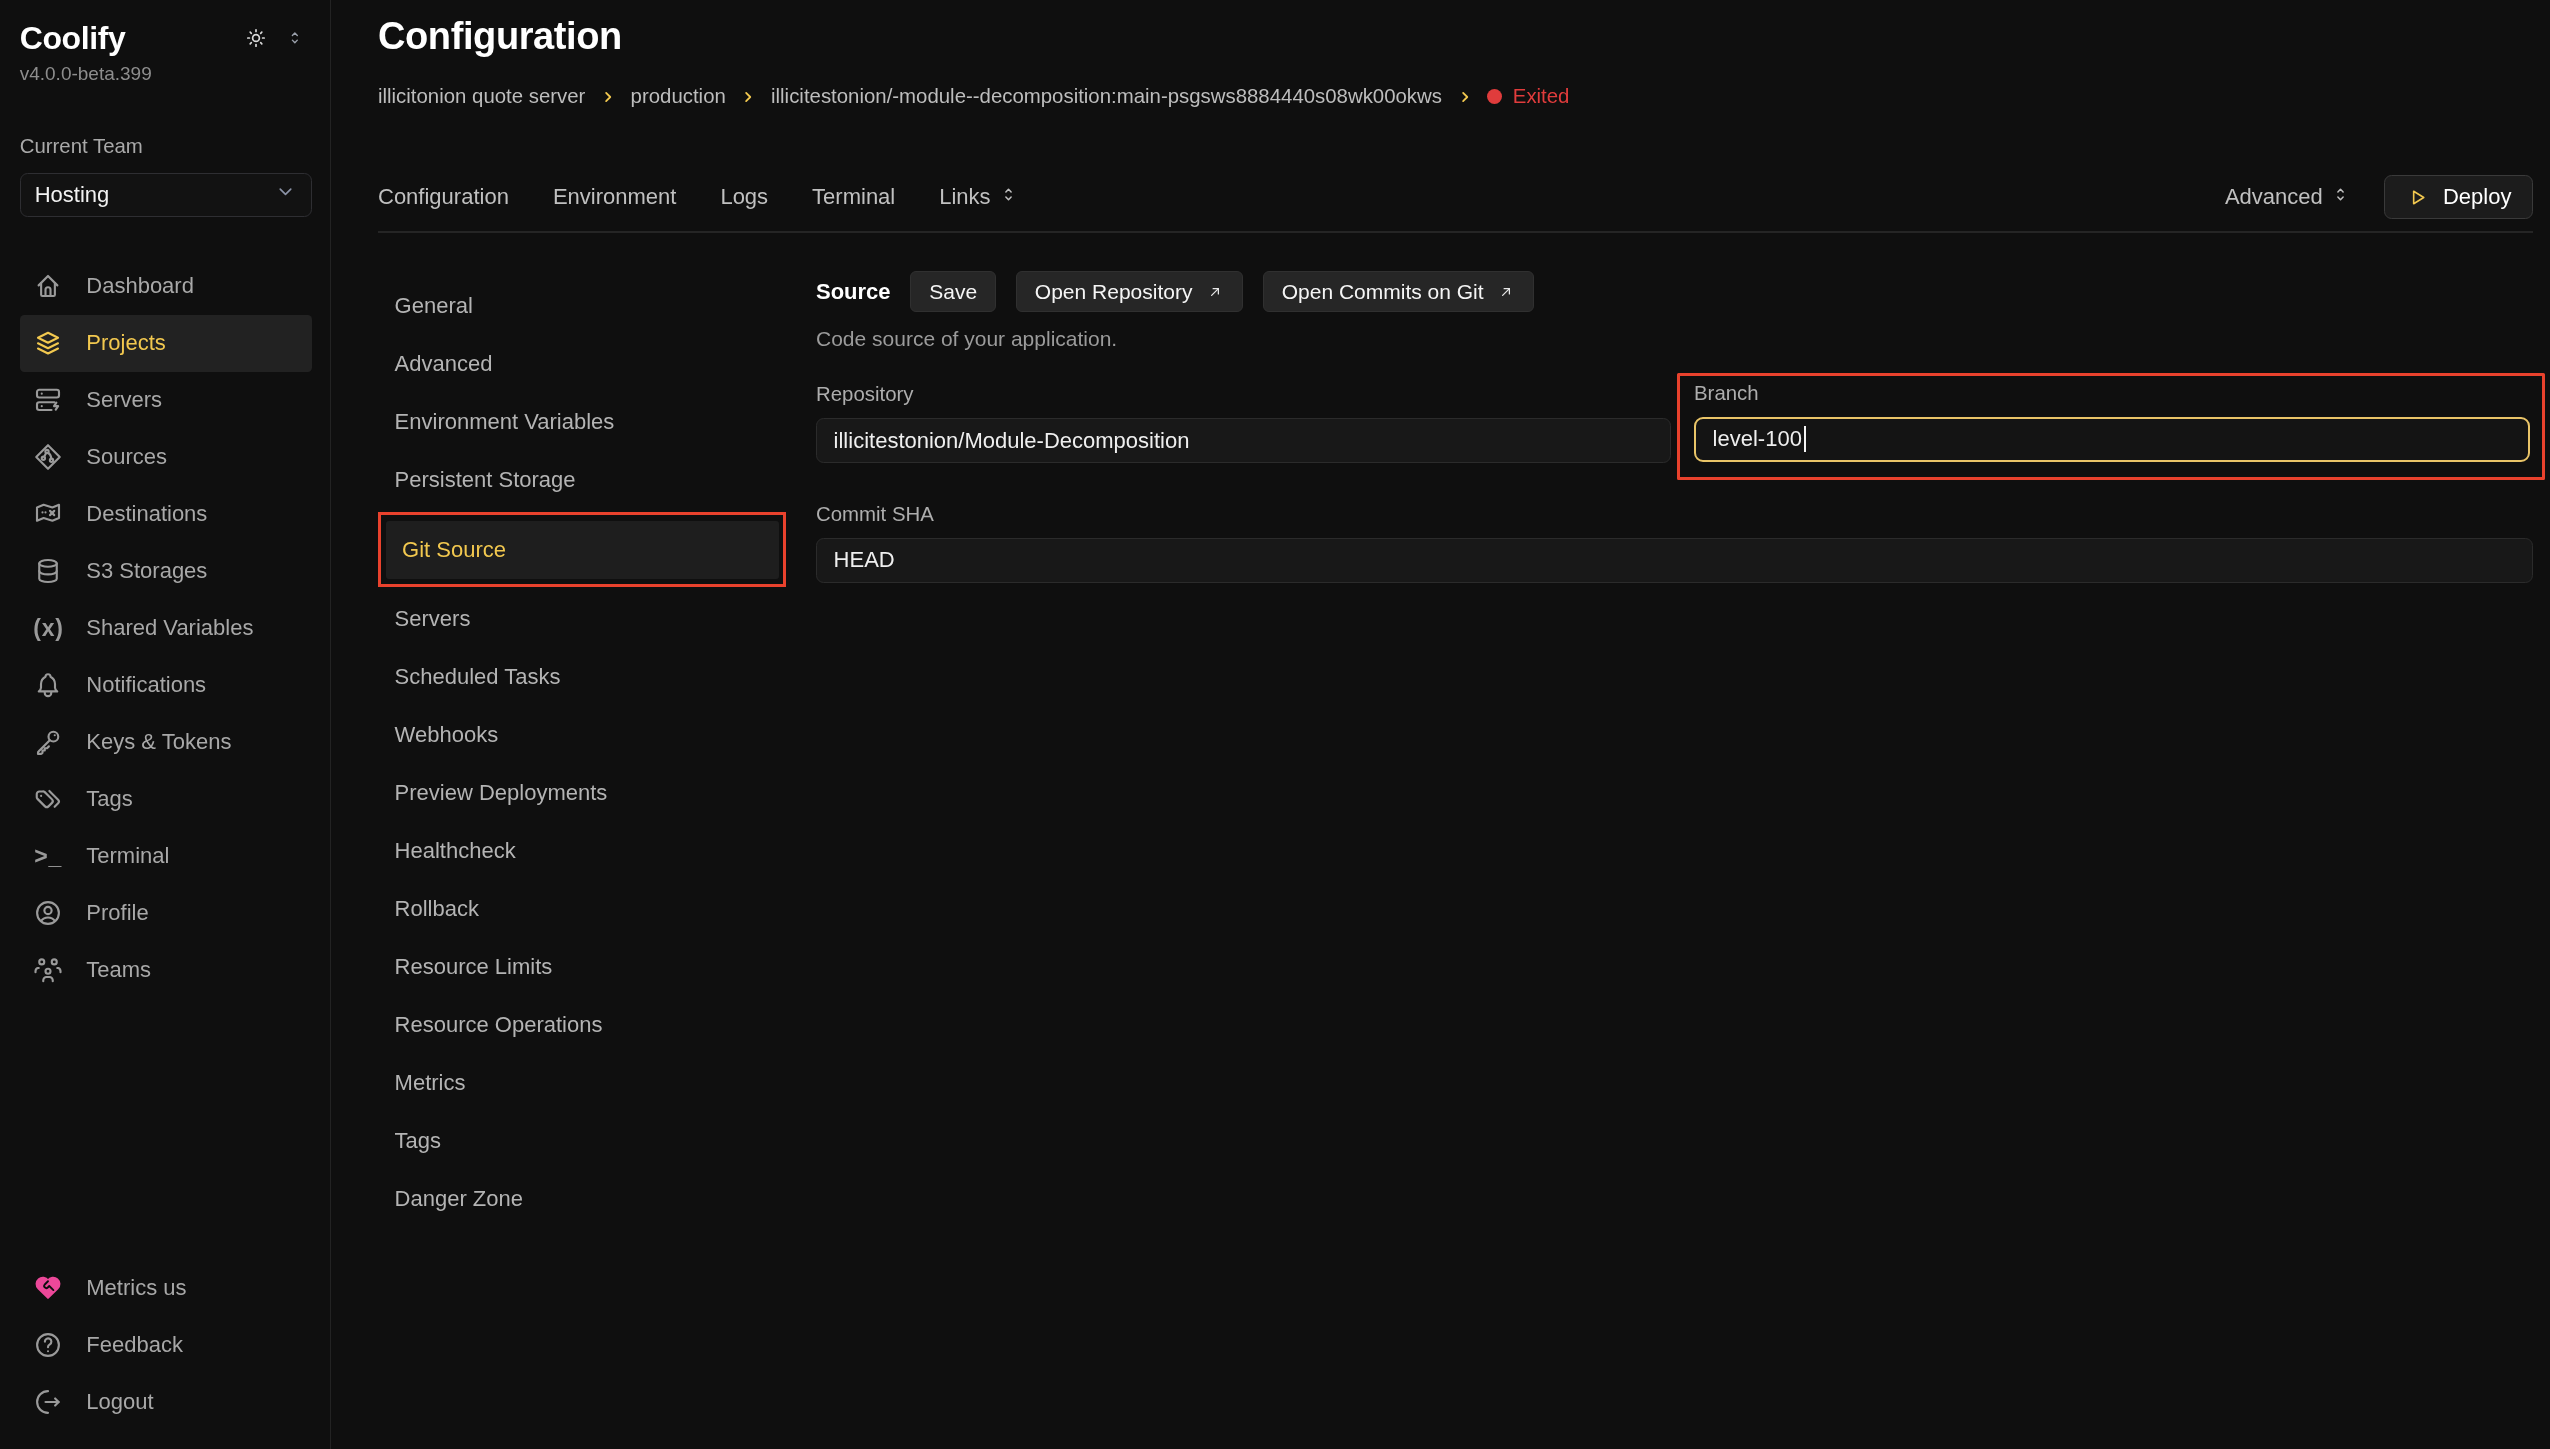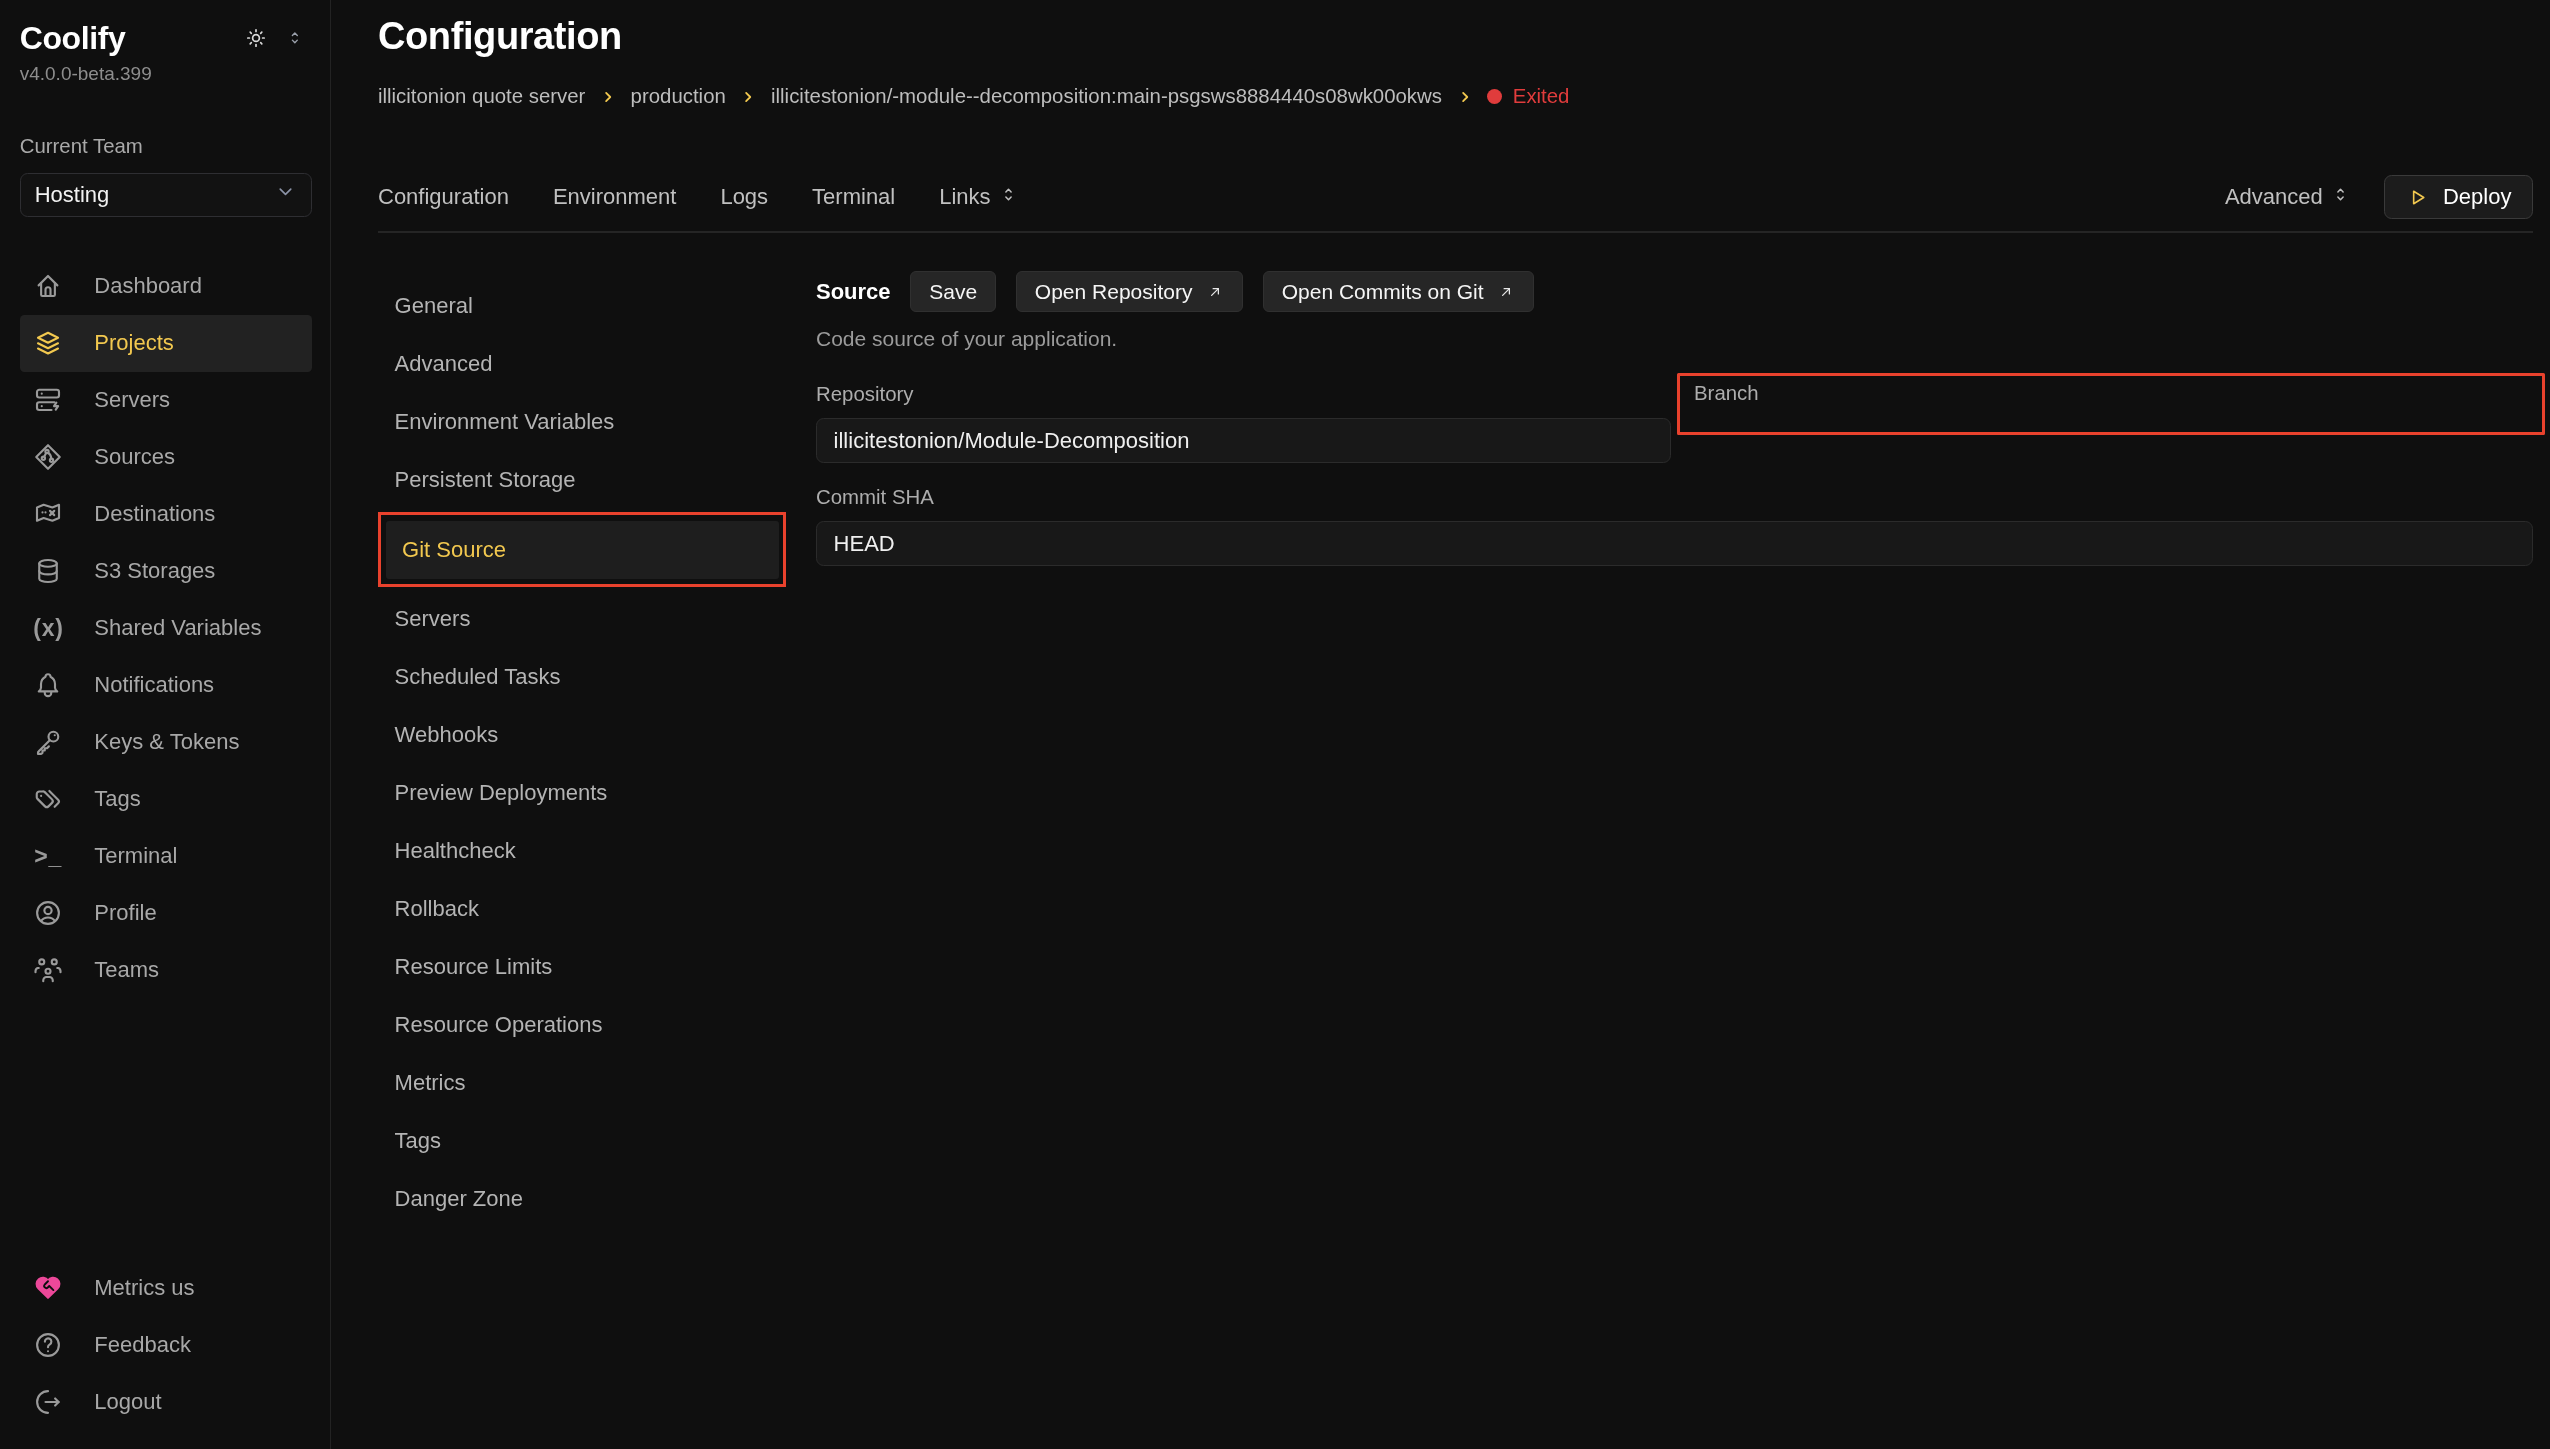--- a/index.html
+++ b/index.html
@@ -17,21 +17,21 @@
   .logo-icons .icon-xs svg { width:19.7px; height:19.7px; color:#9aa0ab; }
   .version { font-size:19px; color:#8d8d8d; margin-top:6px; }
   .team-label { margin-top:50px; font-size:20.4px; color:#a9a9a9; }
   .team-select { margin-top:15px; height:44px; border:1.5px solid #2e2e32; border-radius:7.6px;
     background:#121212; display:flex; align-items:center; justify-content:space-between;
     padding:0 14px; font-size:22px; color:#f2f2f2; cursor:pointer; }
   .team-select .icon-xs svg { width:23px; height:23px; color:#8b93a7; }
 
   .nav { margin-top:41px; display:flex; flex-direction:column; }
   .nav.footer { margin-top:auto; margin-bottom:4.5px; }
-  .nav-item { height:57px; display:flex; align-items:center; gap:31px; padding:0 13.6px;
+  .nav-item { height:57px; display:flex; align-items:center; gap:23px; padding:0 13.6px;
     border-radius:4.5px; color:#a8a8a8; cursor:pointer; }
   .nav-item .nav-icon { width:30px; height:30px; display:flex; align-items:center; justify-content:center; color:#9a9a9a; }
   .nav-icon svg { width:30px; height:30px; display:block; }
   .nav-label { font-size:22px; white-space:nowrap; }
   .nav-item.active { background:#222222; color:#f2c84f; }
   .nav-item.active .nav-icon { color:#f2c84f; }
   .txt-icon { font-size:23px; font-weight:600; width:30px; text-align:center; display:inline-block; letter-spacing:0.8px; }
 
   
   .main { flex:1; padding:15px 16.6px 0 47px; display:flex; flex-direction:column; }
@@ -406,20 +406,24 @@
           <div class="field">
             <label>Repository</label>
             <div class="input">
               <span>illicitestonion/Module-Decomposition</span>
             </div>
           </div>
 
           <div class="branch-annotation">
             <div class="field">
               <label>Branch</label>
+              <div class="input focused">
+                <span>level-100</span>
+                <span class="caret"></span>
+              </div>
             </div>
           </div>
 
           <div class="field sha">
             <label>Commit SHA</label>
             <div class="input">
               <span>HEAD</span>
             </div>
           </div>
         </div>

